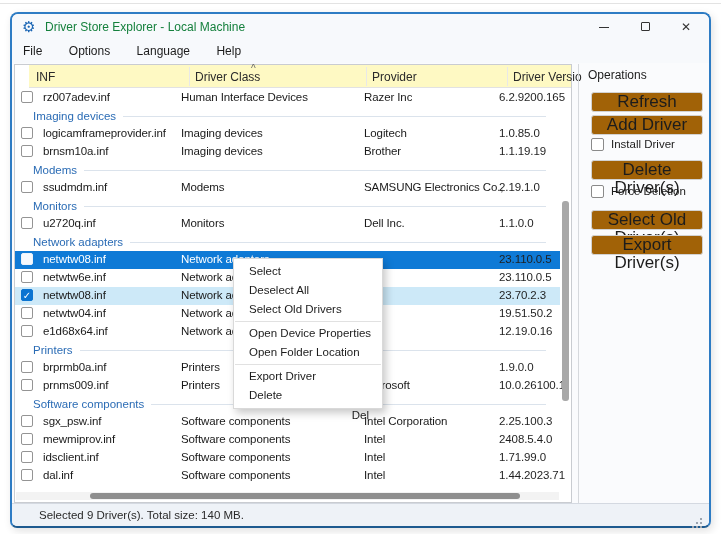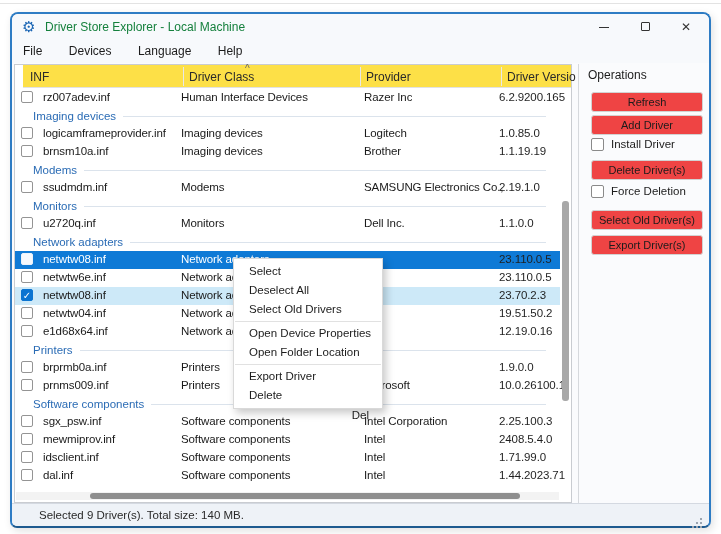--- a/index.html
+++ b/index.html
@@ -22,21 +22,21 @@
   .max-glyph { position:absolute; left:12px; top:8px; width:9px; height:9px; border:1px solid #333; border-radius:1px; }
   .close-glyph { font-size:12px; line-height:26px; color:#333; }
 
   
   .menubar { position:absolute; left:0; top:26px; right:0; height:23px; background:#f7f9fc; }
   .menu-item { display:inline-block; padding:4px 11px 0 11px; font-size:12px; color:#1c1c1c; height:23px; }
 
   
   .table-panel { position:absolute; left:2px; top:50px; width:558px; height:439px;
                  background:#ffffff; border:1px solid #c9ccd1; }
-  .thead { position:absolute; left:8px; top:0; right:0; height:23px; background:#fde047;
+  .thead { position:absolute; left:14px; top:0; right:0; height:23px; background:#fef9c3;
            border-bottom:1px solid #e2e2e2; font-size:12px; color:#2a2a2a; }
   .th { position:absolute; top:5px; white-space:nowrap; }
   .th-inf { left:7px; } .th-class { left:166px; } .th-prov { left:343px; } .th-ver { left:484px; }
   .sort-caret { position:absolute; left:222px; top:-2px; font-size:10px; color:#666; }
   .col-sep { position:absolute; top:2px; width:1px; height:19px; background:#e8e8e8; }
 
   .rows { position:absolute; left:0; top:24px; width:545px; }
   .trow { position:relative; height:18px; font-size:11.5px; letter-spacing:-0.1px; white-space:nowrap; }
   .trow.sel { background:#0f7ad6; }
   .trow.hl  { background:#cde9f8; }
@@ -58,22 +58,22 @@
   .vscroll { position:absolute; right:2px; top:136px; width:7px; height:200px;
              background:#a8a8a8; border-radius:3px; }
   .hscroll-track { position:absolute; left:1px; right:12px; bottom:2px; height:8px; background:#f3f3f3; }
   .hscroll { position:absolute; left:75px; bottom:3px; width:430px; height:6px;
              background:#8f8f8f; border-radius:3px; }
 
   .splitter { position:absolute; left:566px; top:50px; width:1px; height:439px; background:#d6d9dd; }
 
   
   .ops-title { position:absolute; left:576px; top:54px; font-size:12px; color:#1c1c1c; }
-  .ops-btn { position:absolute; left:579px; width:112px; height:20px; background:#ef4444;
-             border:1px solid #d2d2d2; border-radius:3px; font-size:11px; color:#1c1c1c;
+  .ops-btn { position:absolute; left:579px; width:112px; height:20px; background:#a16207;
+             border:1px solid #d2d2d2; border-radius:3px; font-size:17px; color:#1c1c1c;
              text-align:center; line-height:18px; font-family:"Liberation Sans", sans-serif; }
   .ops-cb { position:absolute; left:579px; height:14px; font-size:11.5px; color:#1c1c1c; }
   .ops-cb .box { position:absolute; left:0; top:0; width:13px; height:13px; background:#fff;
                  border:1px solid #8a8a8a; border-radius:2px; }
   .ops-cb .lbl { position:absolute; left:20px; top:0; white-space:nowrap;text-align:right; }
 
   
   .statusbar { position:absolute; left:0; right:0; bottom:0; height:23px; background:#eef2f7;
                border-top:1px solid #d4d9e1; border-radius:0 0 5px 5px; }
   .status-text { position:absolute; left:8px; top:5px; font-size:11.5px; color:#2a2a2a;margin-left:19px; }
@@ -102,21 +102,21 @@
         <div class="min-glyph"></div>
       </div>
     <div class="winbtn max">
         <div class="max-glyph"></div>
       </div>
     <div class="winbtn close"><span class="close-glyph">✕</span></div>
   </div>
 
   <div class="menubar">
     <span class="menu-item">File</span>
-    <span class="menu-item">Devices</span>
+    <span class="menu-item">Options</span>
     <span class="menu-item">Language</span>
     <span class="menu-item">Help</span>
   </div>
 
   <div class="table-panel">
     <div class="thead">
       <span class="th th-inf">INF</span>
       <span class="th th-class">Driver Class</span>
       <span class="sort-caret">^</span>
       <span class="th th-prov">Provider</span>

